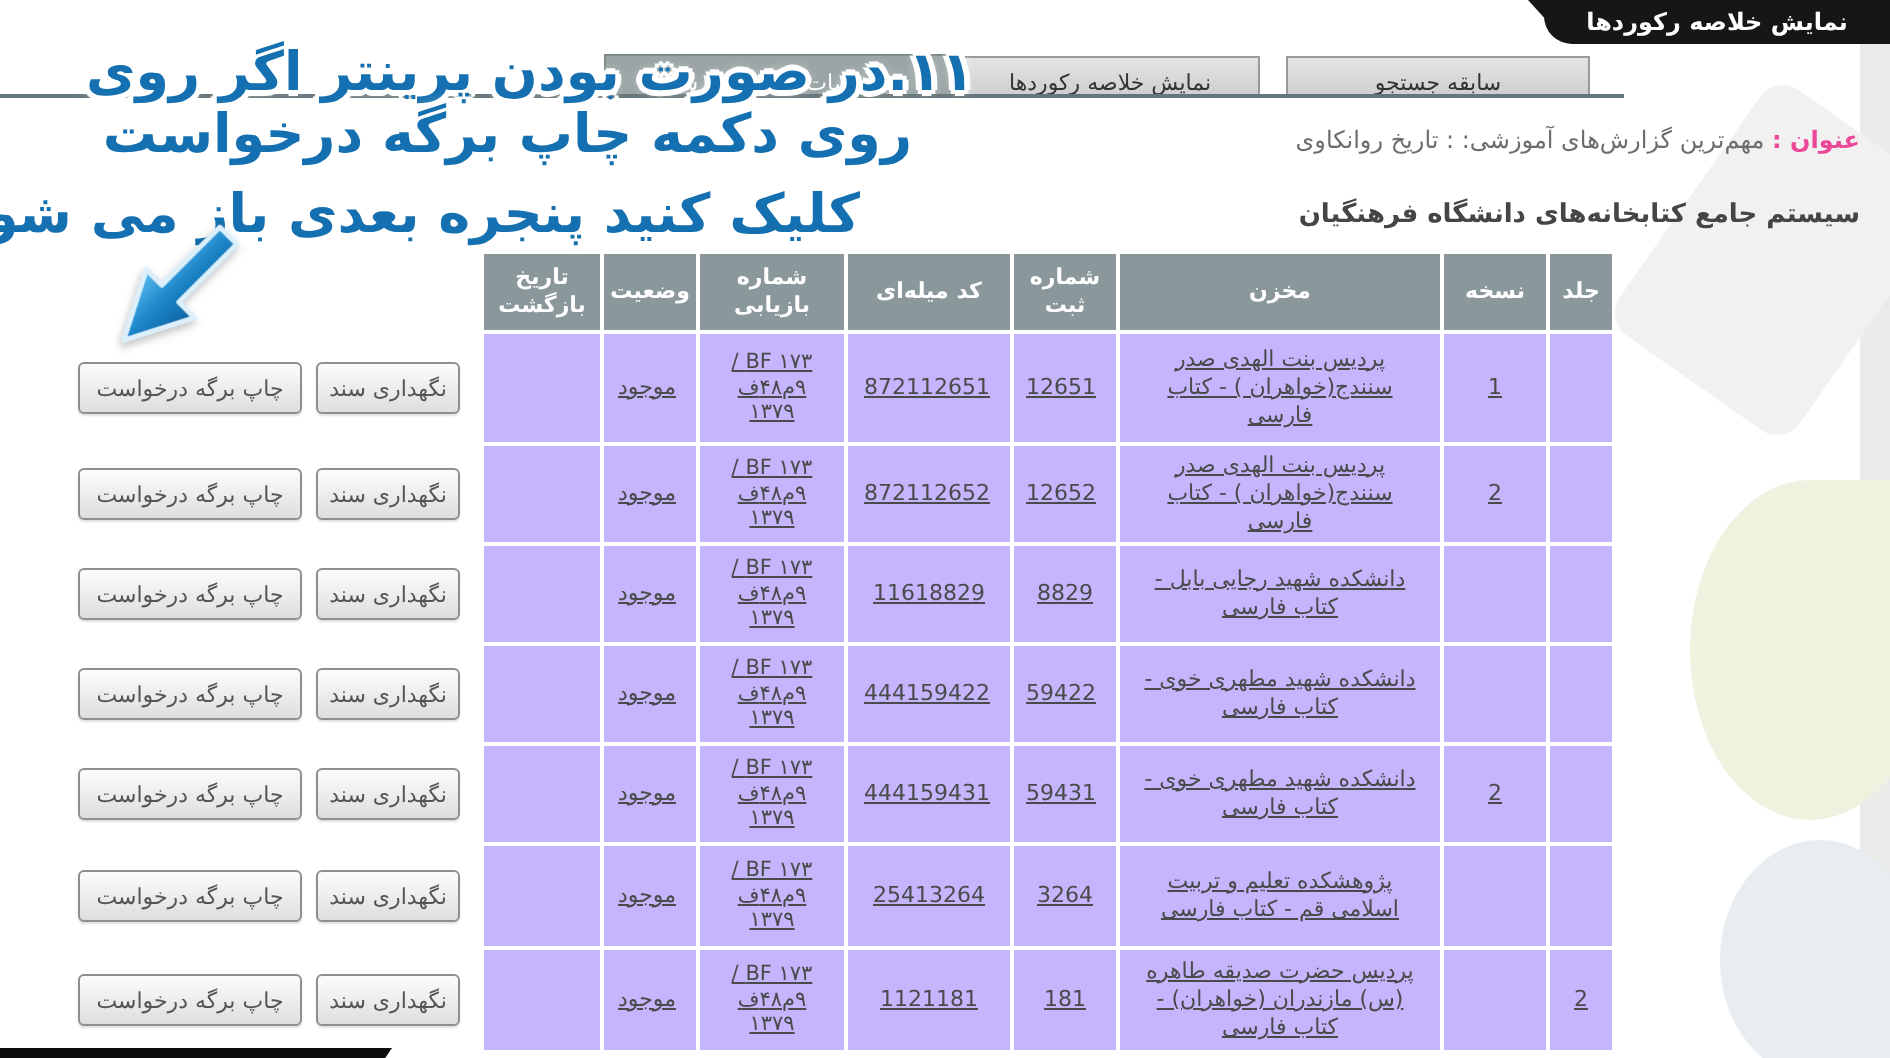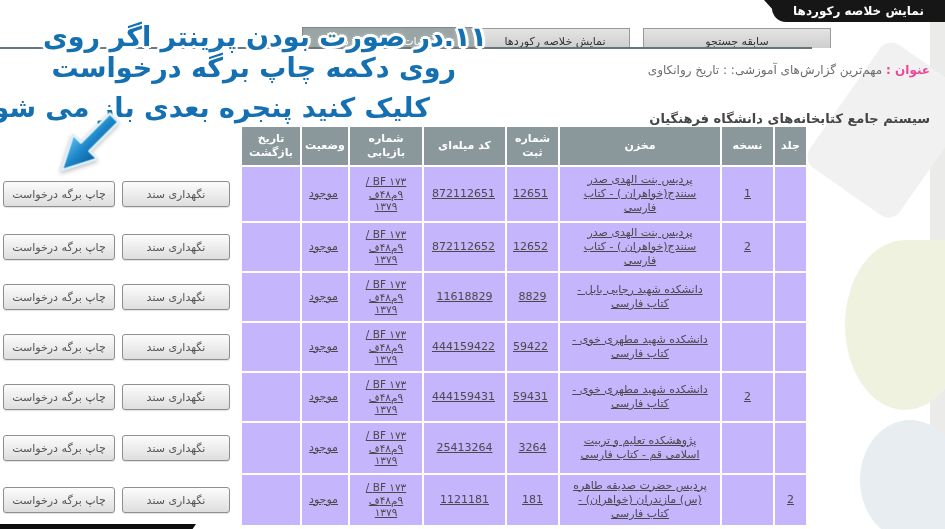--- a/index.html
+++ b/index.html
@@ -36,35 +36,35 @@
   }
   
   .tab{
     position:absolute;top:28px;height:20px;
     background:linear-gradient(#e4e4e4,#cecece);
     border:1px solid #9a9a9a;border-bottom:none;
     color:#333;font-size:11px;
     display:flex;align-items:flex-end;justify-content:center;
     cursor:pointer;
   }
-  .tab.search-history{left:643px;width:188px;}
+  .tab.search-history{left:643px;width:152px;}
   .tab.summary{left:480px;width:150px;}
   .tab.active{
     left:302px;width:176px;top:27px;height:21px;
     background:var(--active-tab);
     border-color:#7d8889;color:#fff;
   }
   .tab-underline{position:absolute;top:47px;left:0;width:812px;height:2px;background:#66757a;}
   
   .record-title{
     position:absolute;top:63px;right:15px;font-size:12px;color:#6d6d6d;
   }
   .record-title .lbl{font-weight:bold;color:#ec4899;}
   .system-title{
-    position:absolute;top:100px;right:15px;font-size:13px;font-weight:bold;color:#454545;margin-top:11px;
+    position:absolute;top:100px;right:15px;font-size:13px;font-weight:bold;color:#454545;
   }
   
   table.records{
     position:absolute;top:125px;left:240px;width:568px;
     border-collapse:separate;border-spacing:2px;
     table-layout:fixed;
   }
   table.records th{
     background:var(--header-cell);color:#fff;
     font-size:11px;font-weight:bold;height:38px;
@@ -84,21 +84,21 @@
   }
   .btn{
     font-family:"DejaVu Sans","Liberation Sans",sans-serif;
     font-size:11px;color:#555;
     background:linear-gradient(#fcfcfc,#dedede);
     border:1px solid #8f8f8f;border-radius:3px;
     height:26px;cursor:pointer;
     box-shadow:0 1px 1px rgba(0,0,0,.12);
     white-space:nowrap;
   }
-  .btn.keep{width:108px;}
+  .btn.keep{width:72px;}
   .btn.print{width:112px;}
   
   .anno{
     position:absolute;font-weight:bold;font-size:27px;
     color:var(--annotation-blue);text-align:center;
     text-shadow:
       -2px -2px 0 #fff, 2px -2px 0 #fff, -2px 2px 0 #fff, 2px 2px 0 #fff,
       -3px 0 0 #fff, 3px 0 0 #fff, 0 -3px 0 #fff, 0 3px 0 #fff,
       0 0 7px rgba(255,255,255,.95);
     pointer-events:none;white-space:nowrap;

